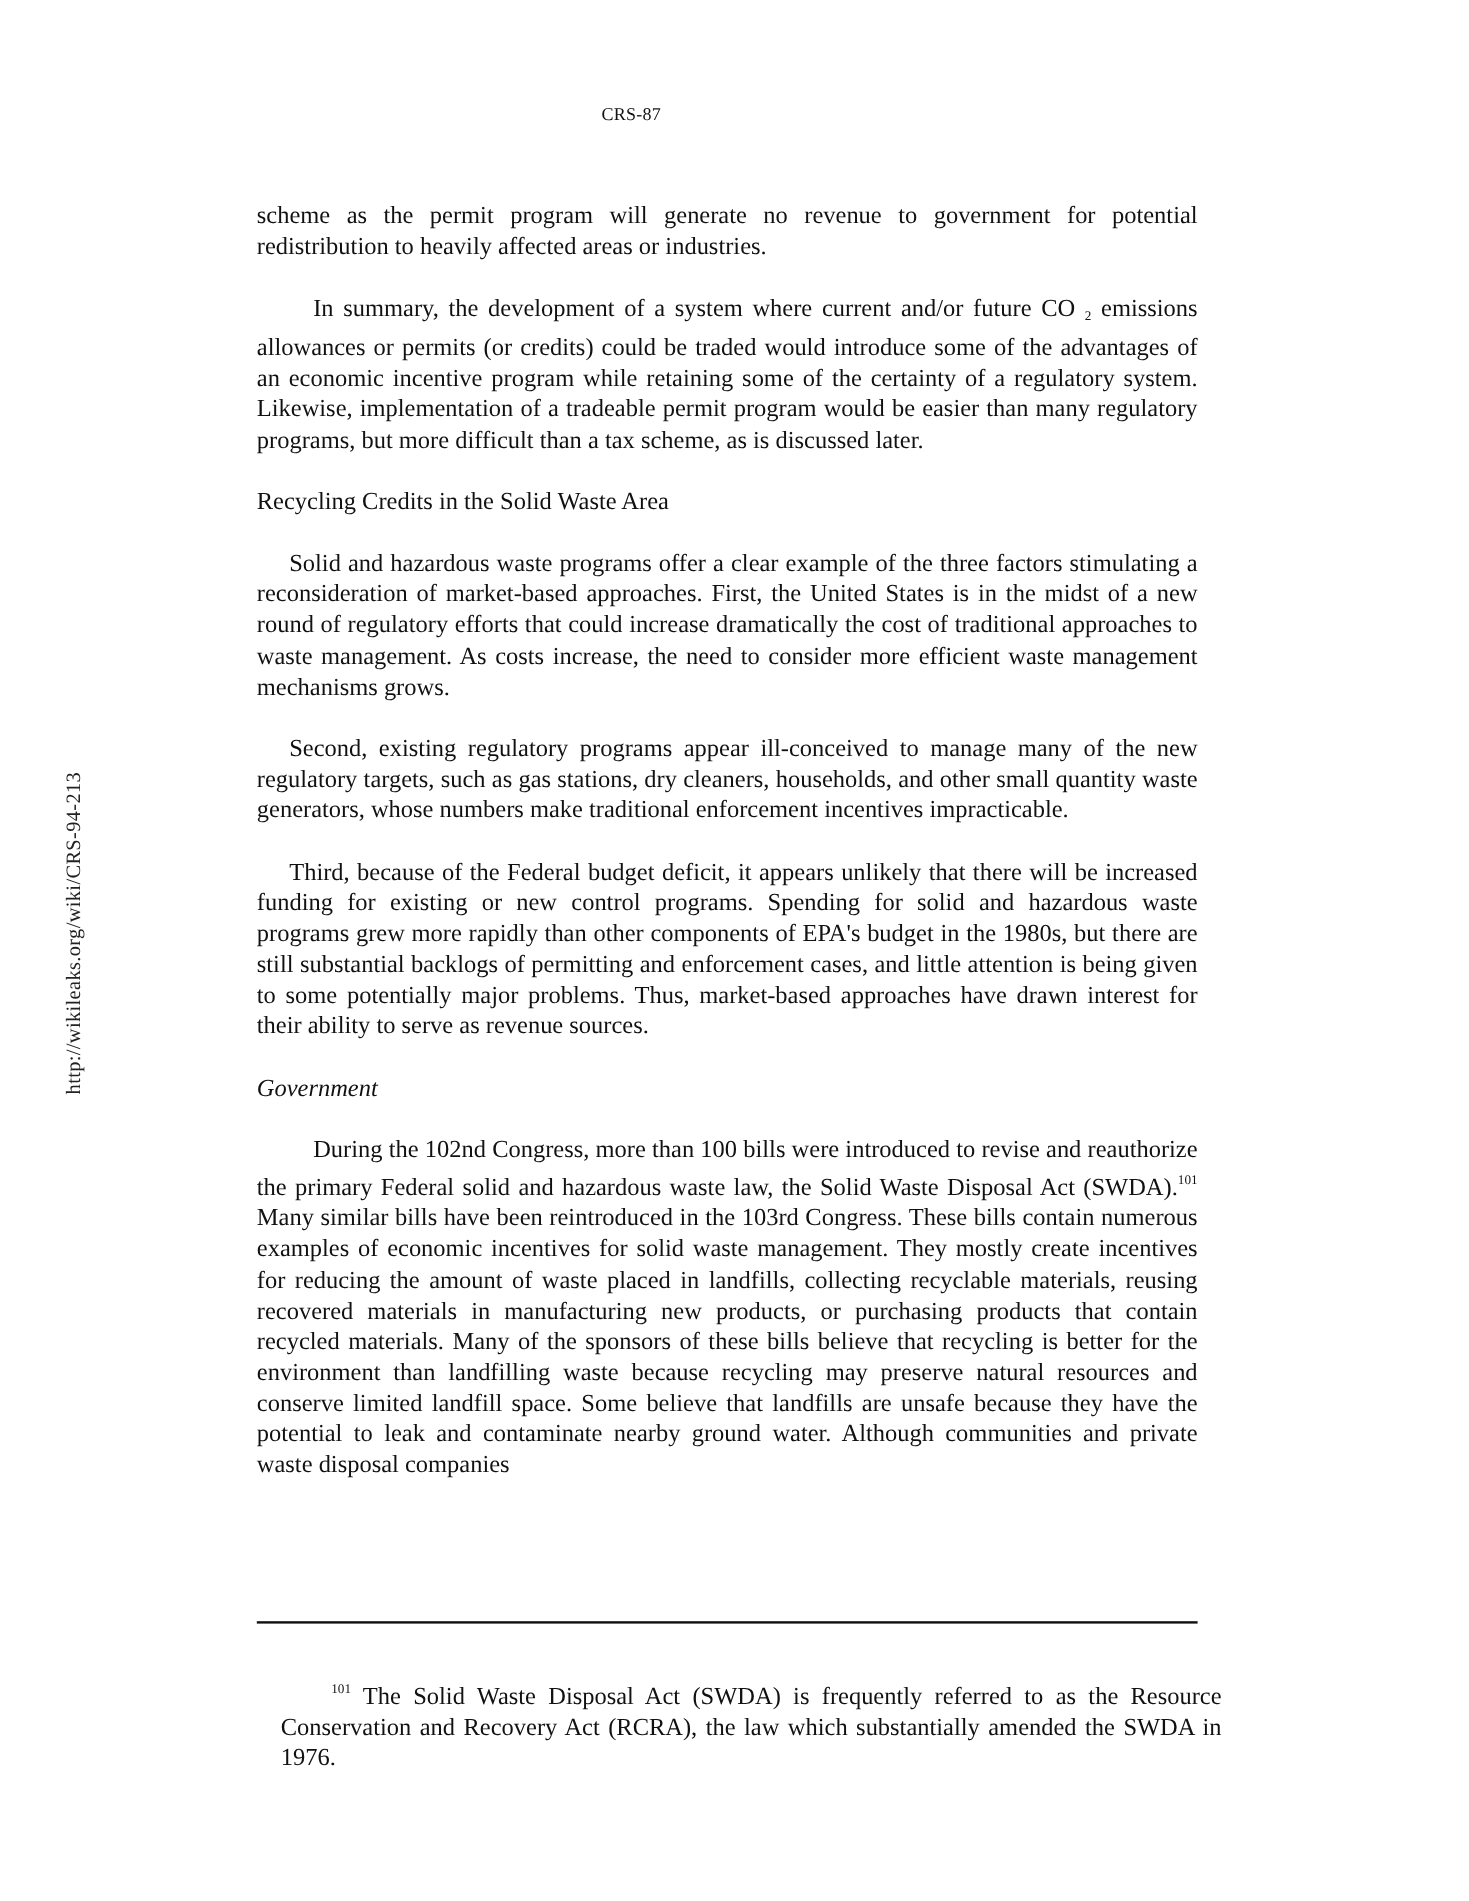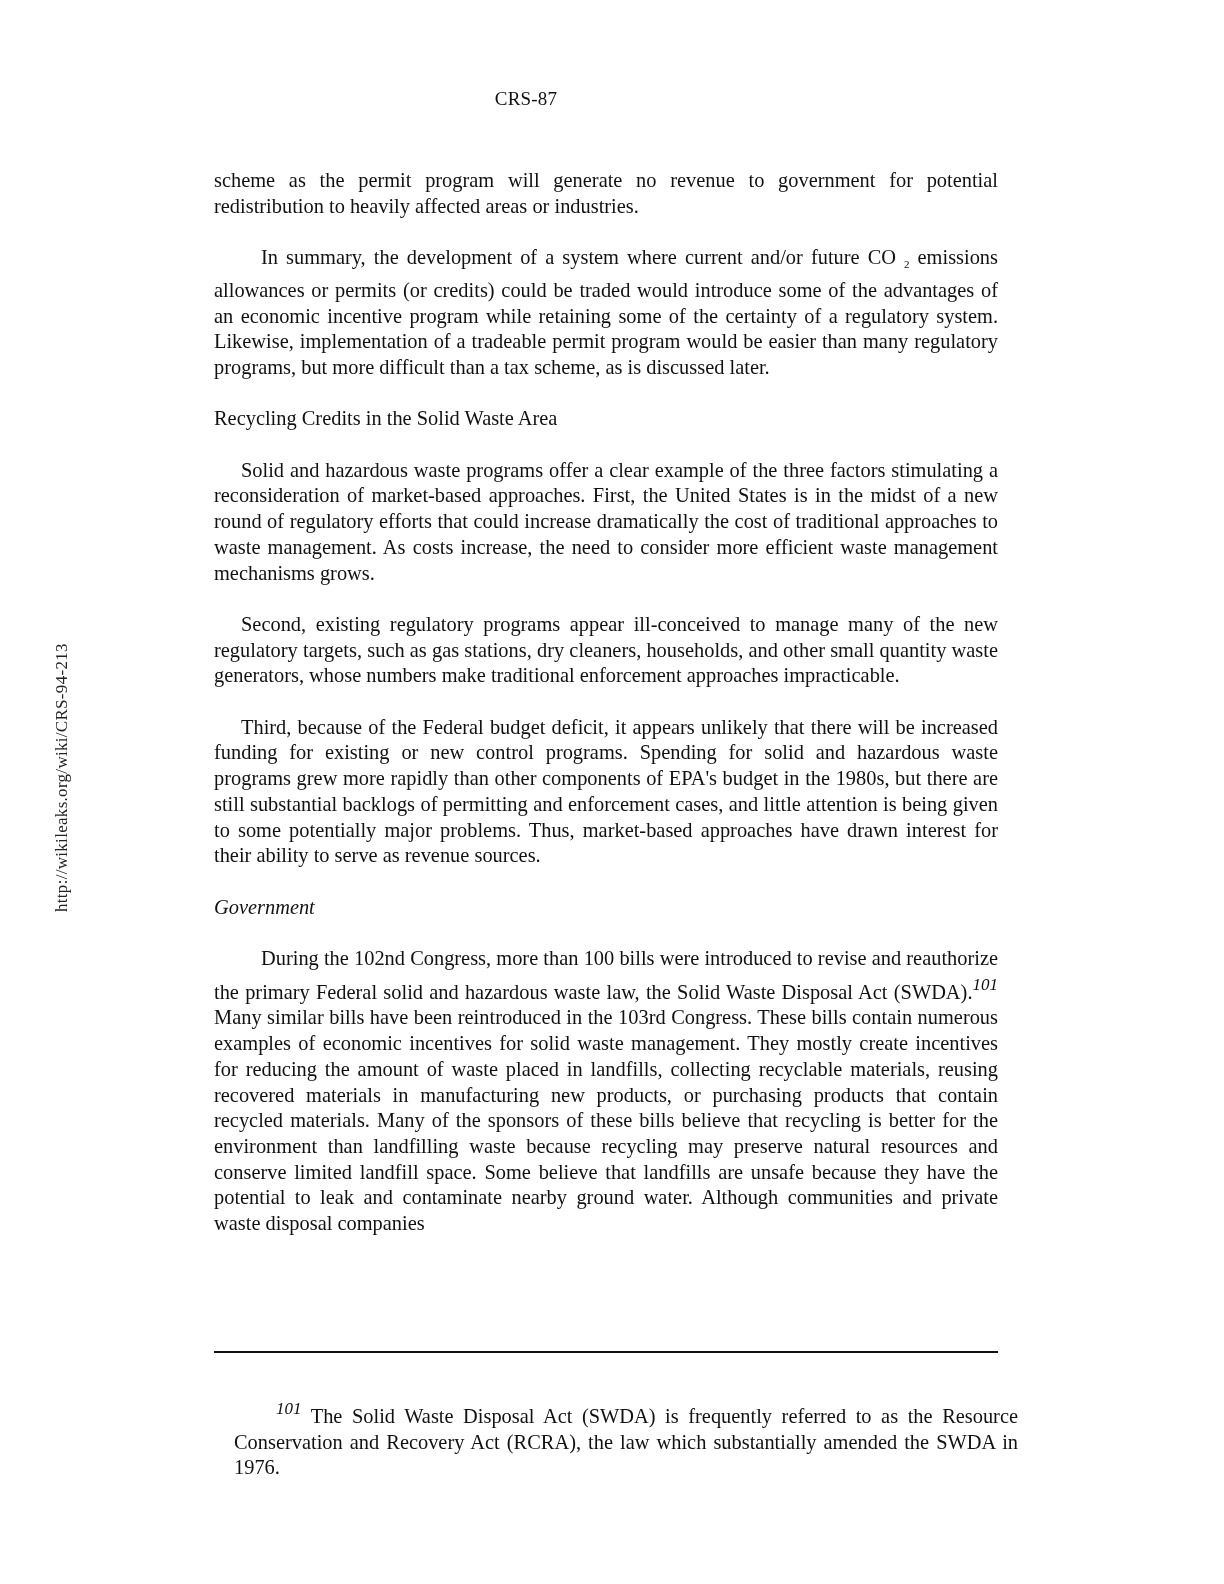--- a/index.html
+++ b/index.html
@@ -14,21 +14,21 @@
     overflow: hidden;
     font-family: "Liberation Serif", "DejaVu Serif", serif;
     color: #111111;
   }
   .page-header {
     position: absolute;
     top: 88px;
     left: 0;
     width: 1052px;
     text-align: center;
-    font-size: 19px;
+    font-size: 15px;
     letter-spacing: 0.2px;
   }
   .side-url {
     position: absolute;
     left: 52px;
     top: 912px;
     transform-origin: 0 0;
     transform: rotate(-90deg);
     font-size: 17px;
     white-space: nowrap;
@@ -55,23 +55,22 @@
     margin: 0 0 25.7px 0;
     font-size: 20.4px;
   }
   .heading.italic { font-style: italic; }
   sub.small {
     font-size: 11px;
     vertical-align: -4px;
     margin-left: 8px;
   }
   sup.fnref {
-    font-size: 17px;
+    font-size: 11px;
     vertical-align: 9px;
-    font-style: italic;
   }
   .footnote-rule {
     position: absolute;
     left: 214px;
     top: 1351px;
     width: 784px;
     height: 0;
     border-top: 2px solid #111;
   }
   .footnotes {
@@ -95,21 +94,21 @@
 <div class="content">
   <p class="para">scheme as the permit program will generate no revenue to government for potential redistribution to heavily affected areas or industries.</p>
 
 
   <p class="para indent-lg"><span>In summary, the development of a system where current and/or future CO</span><sub class="small">2</sub><span> emissions allowances or permits (or credits) could be traded would introduce some of the advantages of an economic incentive program while retaining some of the certainty of a regulatory system. Likewise, implementation of a tradeable permit program would be easier than many regulatory programs, but more difficult than a tax scheme, as is discussed later.</span></p>
 
   <div class="heading">Recycling Credits in the Solid Waste Area</div>
 
   <p class="para indent-sm">Solid and hazardous waste programs offer a clear example of the three factors stimulating a reconsideration of market-based approaches.  First, the United States is in the midst of a new round of regulatory efforts that could increase dramatically the cost of traditional approaches to waste management.  As costs increase, the need to consider more efficient waste management mechanisms grows.</p>
 
-  <p class="para indent-sm">Second, existing regulatory programs appear ill-conceived to manage many of the new regulatory targets, such as gas stations, dry cleaners, households, and other small quantity waste generators, whose numbers make traditional enforcement approaches impracticable.</p>
+  <p class="para indent-sm">Second, existing regulatory programs appear ill-conceived to manage many of the new regulatory targets, such as gas stations, dry cleaners, households, and other small quantity waste generators, whose numbers make traditional enforcement incentives impracticable.</p>
 
   <p class="para indent-sm">Third, because of the Federal budget deficit, it appears unlikely that there will be increased funding for existing or new control programs.  Spending for solid and hazardous waste programs grew more rapidly than other components of EPA's budget in the 1980s, but there are still substantial backlogs of permitting and enforcement cases, and little attention is being given to some potentially major problems.  Thus, market-based approaches have drawn interest for their ability to serve as revenue sources.</p>
 
   <div class="heading italic">Government</div>
 
   <p class="para indent-lg"><span>During the 102nd Congress, more than 100 bills were introduced to revise and reauthorize the primary Federal solid and hazardous waste law, the Solid Waste Disposal Act (SWDA).</span><sup class="fnref">101</sup><span> Many similar bills have been reintroduced in the 103rd Congress.  These bills contain numerous examples of economic incentives for solid waste management.  They mostly create incentives for reducing the amount of waste placed in landfills, collecting recyclable materials, reusing recovered materials in manufacturing new products, or purchasing products that contain recycled materials.  Many of the sponsors of these bills believe that recycling is better for the environment than landfilling waste because recycling may preserve natural resources and conserve limited landfill space.  Some believe that landfills are unsafe because they have the potential to leak and contaminate nearby ground water.  Although communities and private waste disposal companies</span></p>
 </div>
 
 <div class="footnote-rule"></div>
 

